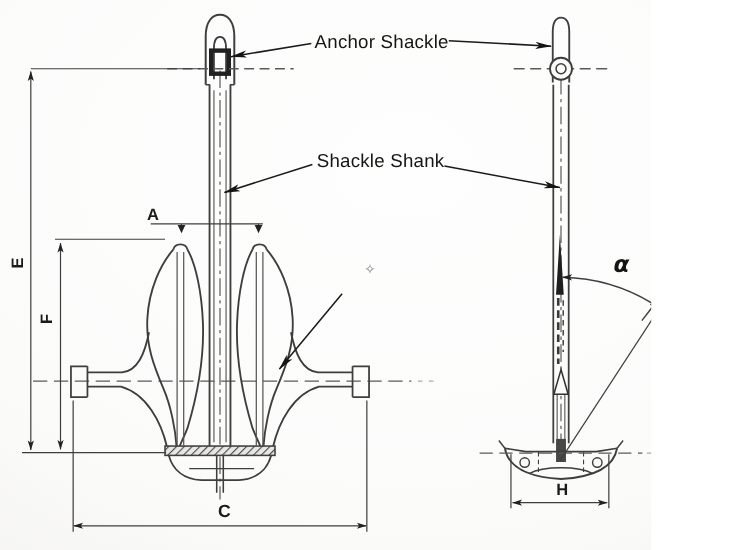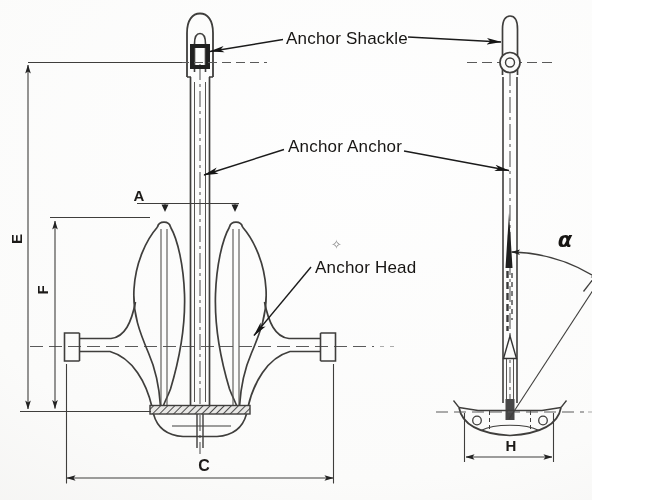--- a/index.html
+++ b/index.html
@@ -188,22 +188,21 @@
     <g stroke="#1b1b1b" stroke-width="1.4" fill="none">
       <path d="M283,39.5 L210,51.5" marker-end="url(#mAnno)"></path>
       <path d="M408,37 L501,42" marker-end="url(#mAnno)"></path>
       <path d="M284,149.5 L204,175" marker-end="url(#mAnno)"></path>
       <path d="M404,151 L509,170.5" marker-end="url(#mAnno)"></path>
       <path d="M311,267 L254,335.5" marker-end="url(#mAnno)"></path>
     </g>
   </svg>
 
   <div class="lbl" style="left:286px;top:29px">Anchor Shackle</div>
-  <div class="lbl" style="left:288px;top:137px">Anchor Anchor</div>
-  <div class="lbl" style="left:315px;top:258px">Anchor Head</div>
+  <div class="lbl" style="left:288px;top:137px">Shackle Shank</div>
 
   <div class="sparkle" style="left:331px;top:237px">✧</div>
 
   <div class="dim" style="left:132px;top:187px;width:14px">A</div>
   <div class="dim rot" style="left:4px;top:228px">E</div>
   <div class="dim rot" style="left:30px;top:279px">F</div>
   <div class="dim" style="left:196px;top:457px;width:16px;font-size:16px">C</div>
   <div class="dim" style="left:503px;top:437px;width:16px">H</div>
   <div class="alpha" style="left:556px;top:228px">α</div>
 </div>

